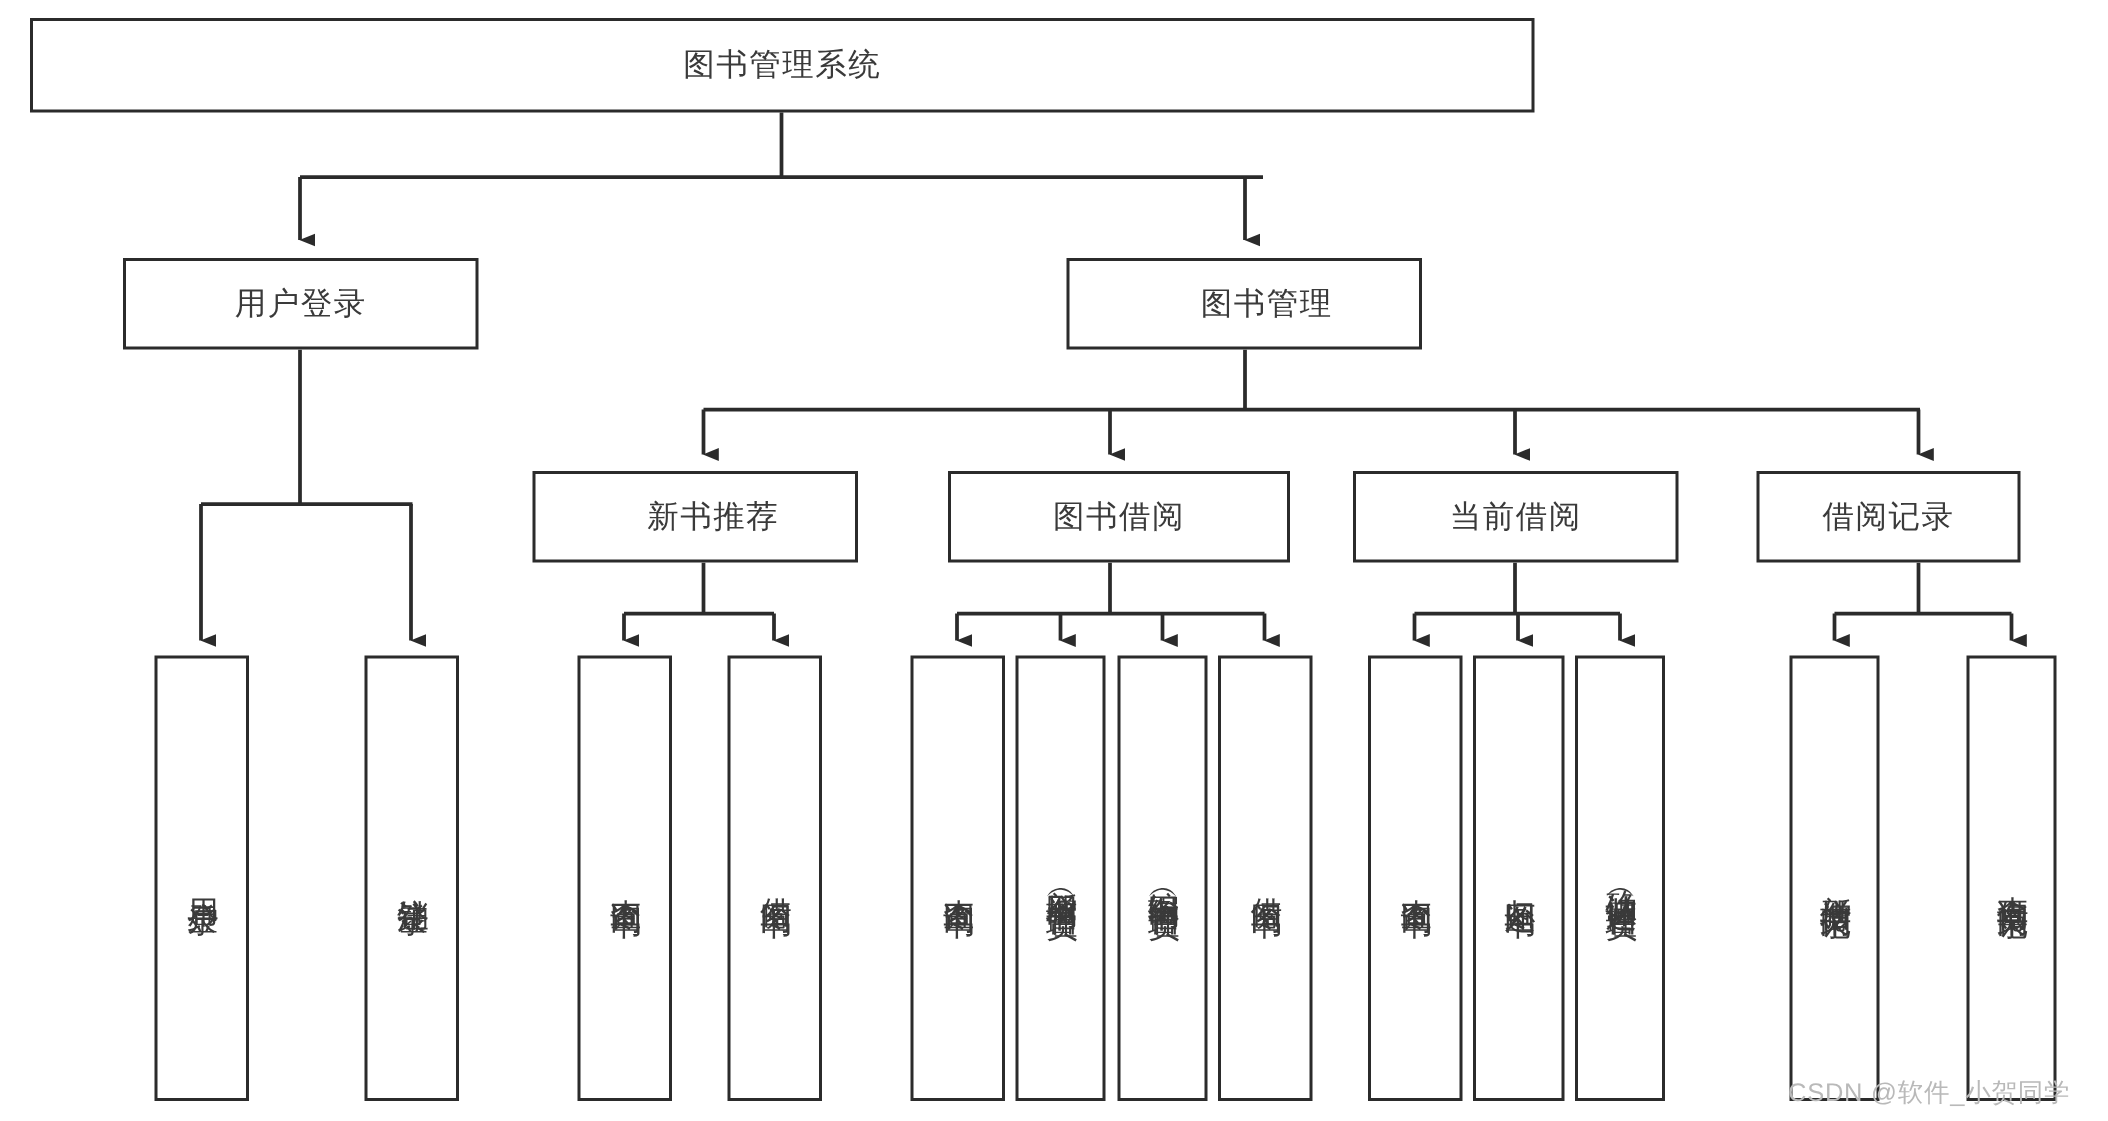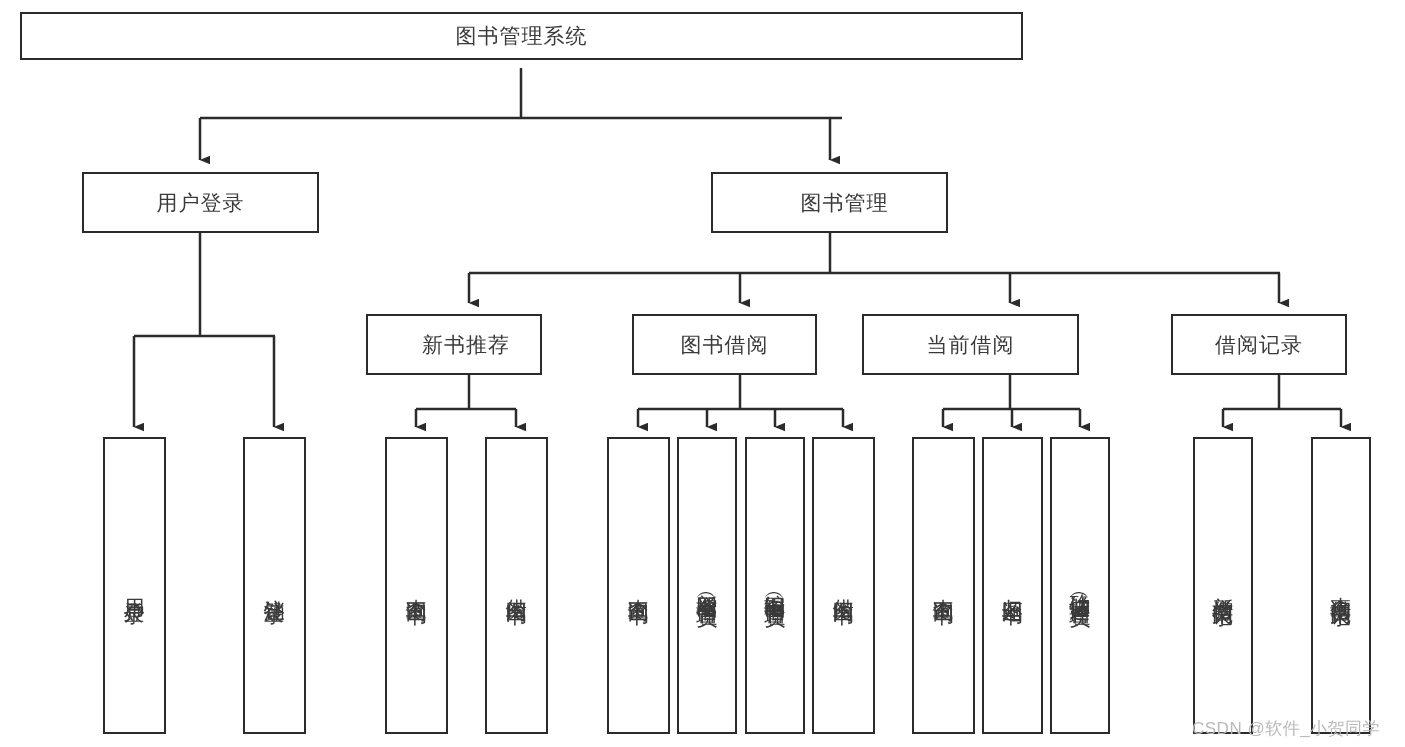--- a/index.html
+++ b/index.html
@@ -118,38 +118,38 @@
       <path d="M1012,409 L1012,427" marker-end="url(#arrowhead)"></path>
       <path d="M1080,409 L1080,427" marker-end="url(#arrowhead)"></path>
 
       <path d="M1279,375 L1279,409"></path>
       <path d="M1223,409 L1341,409"></path>
       <path d="M1223,409 L1223,427" marker-end="url(#arrowhead)"></path>
       <path d="M1341,409 L1341,427" marker-end="url(#arrowhead)"></path>
     </g>
   </svg>
 
-  <div class="node horiz" style="left:20px; top:12px; width:1003px; height:48px;">
+  <div class="node horiz" style="left:20px; top:12px; width:1003px; height:63px;">
     <span>图书管理系统</span>
   </div>
 
   <div class="node horiz" style="left:82px; top:172px; width:237px; height:61px;">
     <span>用户登录</span>
   </div>
   <div class="node horiz" style="left:711px; top:172px; width:237px; height:61px;padding-left:30px;">
     <span>图书管理</span>
   </div>
 
-  <div class="node horiz" style="left:366px; top:314px; width:176px; height:61px;padding-left:24px;">
+  <div class="node horiz" style="left:355px; top:314px; width:217px; height:61px;padding-left:24px;">
     <span>新书推荐</span>
   </div>
-  <div class="node horiz" style="left:632px; top:314px; width:185px; height:61px;">
+  <div class="node horiz" style="left:632px; top:314px; width:228px; height:61px;">
     <span>图书借阅</span>
   </div>
-  <div class="node horiz" style="left:862px; top:314px; width:217px; height:61px;">
+  <div class="node horiz" style="left:902px; top:314px; width:217px; height:61px;">
     <span>当前借阅</span>
   </div>
   <div class="node horiz" style="left:1171px; top:314px; width:176px; height:61px;">
     <span>借阅记录</span>
   </div>
 
   <div class="node vert" style="left:103px; top:437px; width:63px; height:297px;">
     <span>用户登录</span>
   </div>
   <div class="node vert" style="left:243px; top:437px; width:63px; height:297px;">

